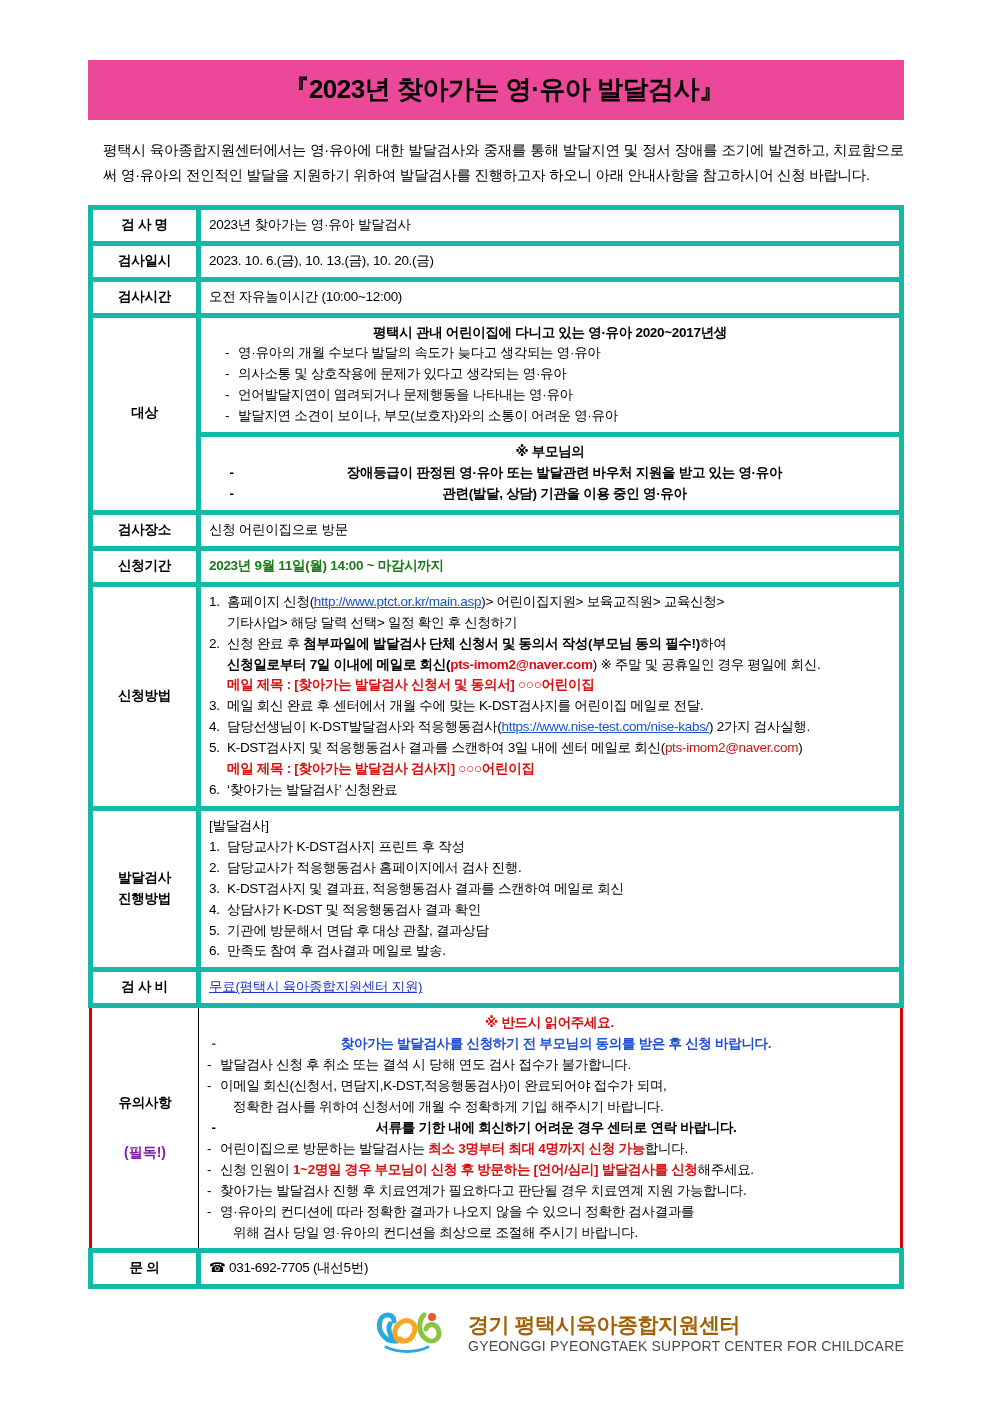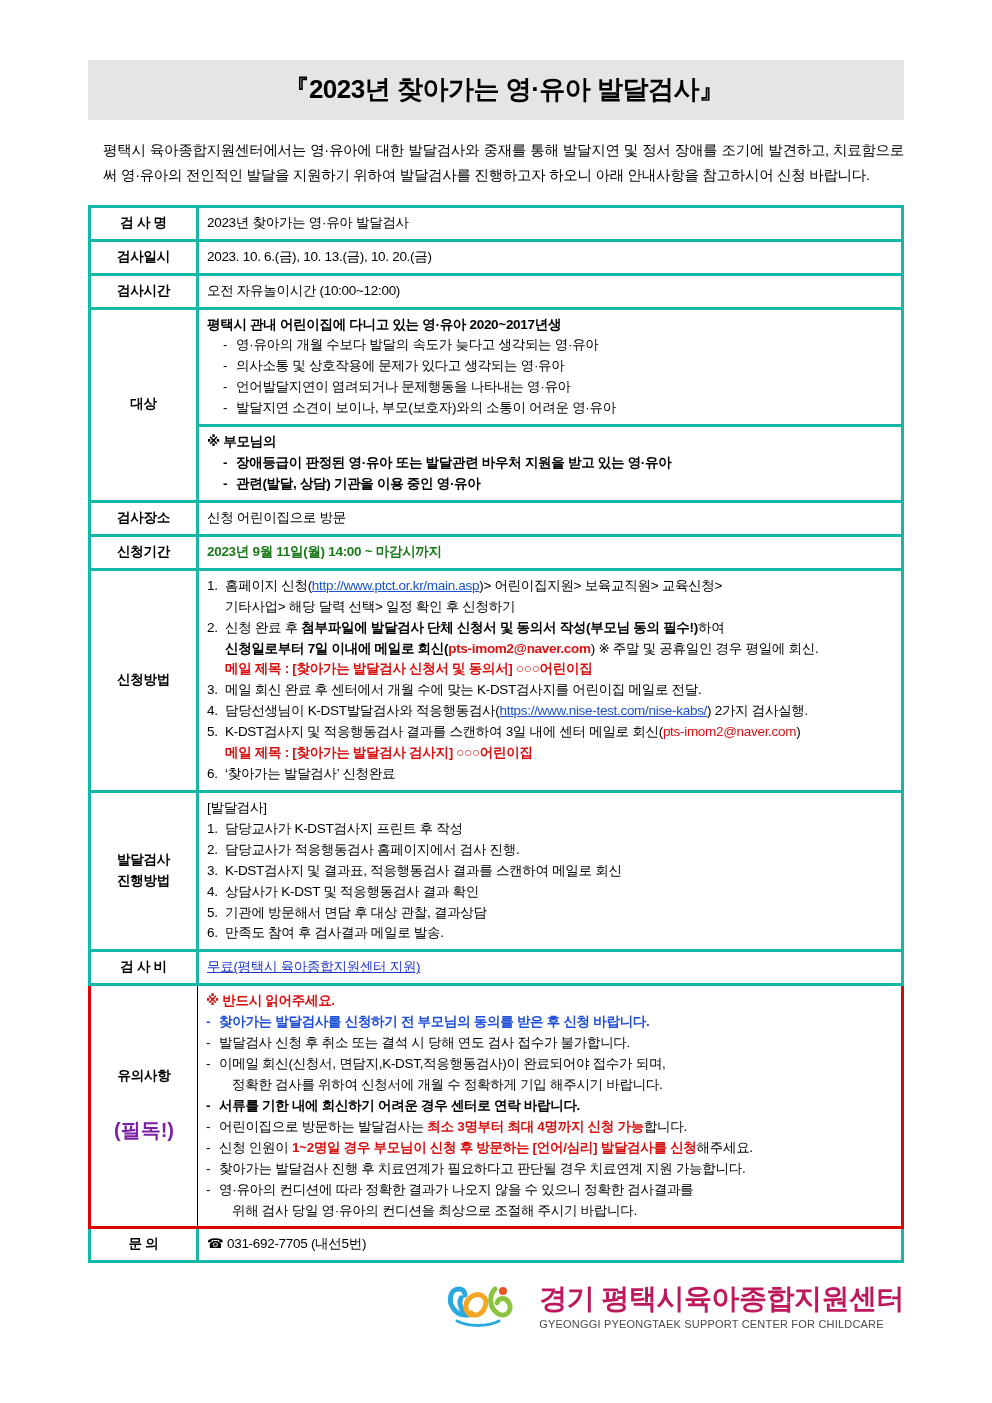--- a/index.html
+++ b/index.html
@@ -16,21 +16,21 @@
   }
   .page {
     width: 992px;
     min-height: 1403px;
     box-sizing: border-box;
     padding: 60px 88px 20px 88px;
     position: relative;
   }
   
   .title-bar {
-    background: #e5e5e5;
+    background: #ec4899;
     text-align: center;
     padding: 12px 0 13px 16px;
     margin-bottom: 18px;
   }
   .title-bar .title-text {
     font-size: 26px;
     font-weight: bold;
     letter-spacing: -0.5px;
   }
   
@@ -41,60 +41,60 @@
     margin: 0 0 16px 15px;
     letter-spacing: -0.3px;
   }
   
   table.main-table {
     width: 100%;
     border-collapse: collapse;
     table-layout: fixed;
   }
   table.main-table td {
-    border: 3px solid #14b8a6;
+    border: 5px solid #14b8a6;
     vertical-align: middle;
     padding: 5px 8px;
     font-size: 13.5px;
     line-height: 1.55;
     letter-spacing: -0.3px;
   }
   td.label {
     width: 108px;
     text-align: center;
     font-weight: bold;
     font-size: 15px;
     letter-spacing: 1px;
   }
   td.body-cell {
     text-align: left;
   }
   
   .lines div { white-space: normal; }
   .ind2 { padding-left: 16px; }
   .ind3 { padding-left: 26px; }
-  .b { font-weight: bold; }
+  .b { font-weight: bold; text-align: center; }
   .blue { color: #1f4ed8; }
   .blue2 { color: #2136c8; text-decoration: underline; }
   .red { color: #d81010; }
   .green { color: #1a7a1a; }
   .link-blue { color: #1a52cf; text-decoration: underline; }
   .link-red { color: #d81010; }
   .warn-label {
     border: 3px solid #e00000 !important;
     border-right: 1px solid #000 !important;
   }
   .warn-body {
     border: 3px solid #e00000 !important;
     border-left: 1px solid #000 !important;
   }
   .pildok {
     color: #7b1fa2;
     font-weight: bold;
-    font-size: 20px;
+    font-size: 14px;
     display: block;
     margin-top: 28px;
     letter-spacing: 0;
   }
   
   .footer {
     margin-top: 18px;
     display: flex;
     justify-content: flex-end;
     align-items: center;
@@ -106,27 +106,27 @@
     height: 52px;
     flex: none;
   }
   .footer-text-wrap {
     display: flex;
     flex-direction: column;
     justify-content: center;
     line-height: 1.1;
   }
   .footer-main {
-    font-size: 28px;
+    font-size: 21px;
     font-weight: bold;
-    color: #be185d;
+    color: #a16207;
     letter-spacing: -0.5px;
   }
   .footer-sub {
-    font-size: 11px;
+    font-size: 14px;
     color: #4a4a4a;
     letter-spacing: 0.2px;
     margin-top: 3px;
   }
   .ol-item { display: flex; }
   .ol-num { width: 18px; flex: none; }
   .ol-txt { flex: 1; }
   .dash-item { display: flex; }
   .dash-mark { width: 13px; flex: none; }
 </style>

